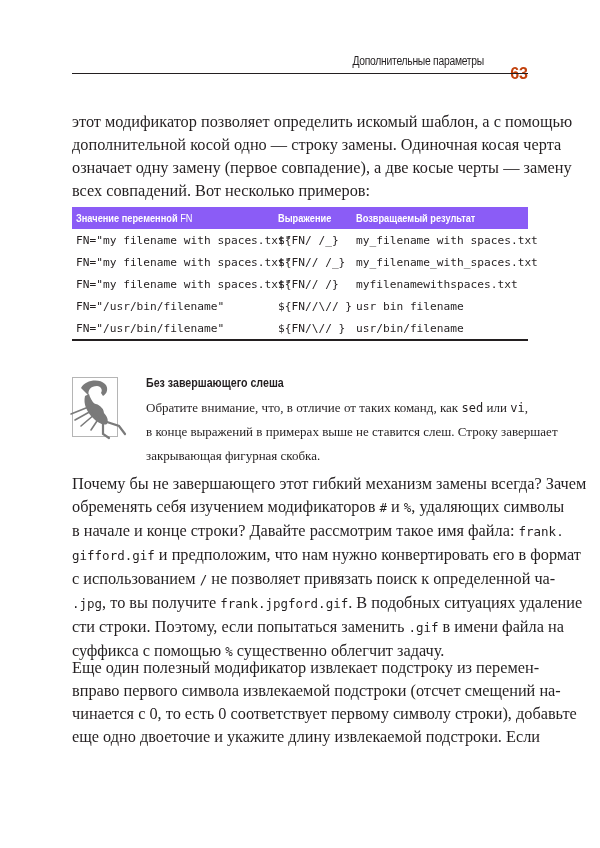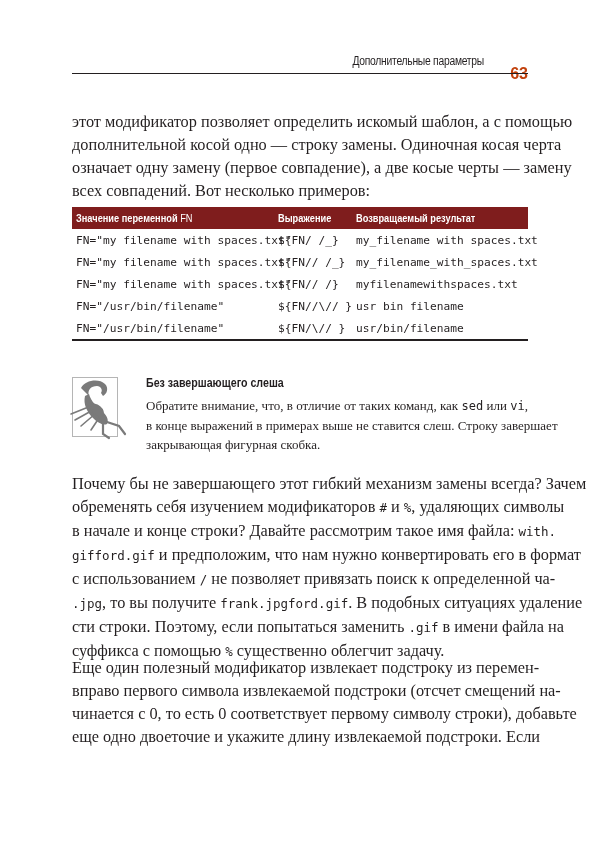--- a/index.html
+++ b/index.html
@@ -14,34 +14,34 @@
   .para { position: absolute; left: 72px; width: 456px; font-family: "Liberation Serif", serif; font-size: 16.3px; line-height: 23px; text-align: justify; color: #231f20; }
   .para .ln { display: block; white-space: nowrap; text-align-last: justify; }
   .para .ln.last { text-align-last: left; }
   .mono { font-family: "DejaVu Sans Mono", monospace; font-size: 12.5px; }
 
   .p1 { top: 110px; }
   .p2 { top: 472px; }
   .p3 { top: 656px; }
 
   .tbl { position: absolute; left: 72px; top: 207px; width: 456px; }
-  .tbl-head { height: 22px; background: #7f1d1d; color: #ffffff; position: relative; font-family: "Liberation Sans", sans-serif; font-weight: bold; font-size: 11px; }
+  .tbl-head { height: 22px; background: #8b5cf6; color: #ffffff; position: relative; font-family: "Liberation Sans", sans-serif; font-weight: bold; font-size: 11px; }
   .tbl-head span { position: absolute; top: 5px; transform: scaleX(0.84); transform-origin: left center; white-space: nowrap; }
   .tbl-head .fn { font-weight: normal; }
   .tbl-row { height: 22px; position: relative; font-family: "DejaVu Sans Mono", monospace; font-size: 11.2px; color: #231f20; }
   .tbl-row span { position: absolute; top: 5px; white-space: pre; }
   .c1 { left: 4px; }
   .c2 { left: 206px; }
   .c3 { left: 284px; }
   .tbl-rule { position: absolute; left: 72px; top: 339px; width: 456px; height: 1.5px; background: #231f20; }
 
   .note-icon { position: absolute; left: 72px; top: 377px; width: 44px; height: 58px; border: 1px solid #b5b5b5; }
   .note-icon svg { position: absolute; left: -10px; top: -2px; }
   .note-title { position: absolute; left: 146px; top: 375px; font-family: "Liberation Sans", sans-serif; font-weight: bold; font-size: 13px; transform: scaleX(0.82); transform-origin: left center; white-space: nowrap; color: #231f20; }
-  .note-body { position: absolute; left: 146px; top: 396px; width: 382px; font-family: "Liberation Serif", serif; font-size: 13px; line-height: 19px; color: #231f20; }
+  .note-body { position: absolute; left: 146px; top: 396px; width: 382px; font-family: "Liberation Serif", serif; font-size: 13px; line-height: 24px; color: #231f20; }
   .note-body .ln { display: block; white-space: nowrap; text-align: justify; text-align-last: justify; }
   .note-body .ln.last { text-align-last: left; }
   .note-body .mono { font-size: 12px; }
 </style>
 </head>
 <body>
 
 <div class="page">
 
   <div class="running-head">
@@ -109,21 +109,21 @@
   <div class="note-title">Без завершающего слеша</div>
   <div class="note-body">
     <span class="ln"><span>Обратите внимание, что, в отличие от таких команд, как </span><span class="mono">sed</span><span> или </span><span class="mono">vi</span><span>,</span></span>
     <span class="ln">в конце выражений в примерах выше не ставится слеш. Строку завершает</span>
     <span class="ln last">закрывающая фигурная скобка.</span>
   </div>
 
   <div class="para p2">
     <span class="ln">Почему бы не завершающего этот гибкий механизм замены всегда? Зачем</span>
     <span class="ln"><span>обременять себя изучением модификаторов </span><span class="mono">#</span><span> и </span><span class="mono">%</span><span>, удаляющих символы</span></span>
-    <span class="ln"><span>в начале и конце строки? Давайте рассмотрим такое имя файла: </span><span class="mono">with.</span></span>
+    <span class="ln"><span>в начале и конце строки? Давайте рассмотрим такое имя файла: </span><span class="mono">frank.</span></span>
     <span class="ln"><span class="mono">gifford.gif</span><span> и предположим, что нам нужно конвертировать его в формат</span></span>
     <span class="ln"><span>с использованием </span><span class="mono">/</span><span> не позволяет привязать поиск к определенной ча-</span></span>
     <span class="ln"><span class="mono">.jpg</span><span>, то вы получите </span><span class="mono">frank.jpgford.gif</span><span>. В подобных ситуациях удаление</span></span>
     <span class="ln"><span>сти строки. Поэтому, если попытаться заменить </span><span class="mono">.gif</span><span> в имени файла на</span></span>
     <span class="ln last"><span>суффикса с помощью </span><span class="mono">%</span><span> существенно облегчит задачу.</span></span>
   </div>
 
   <div class="para p3">
     <span class="ln">Еще один полезный модификатор извлекает подстроку из перемен-</span>
     <span class="ln">вправо первого символа извлекаемой подстроки (отсчет смещений на-</span>

